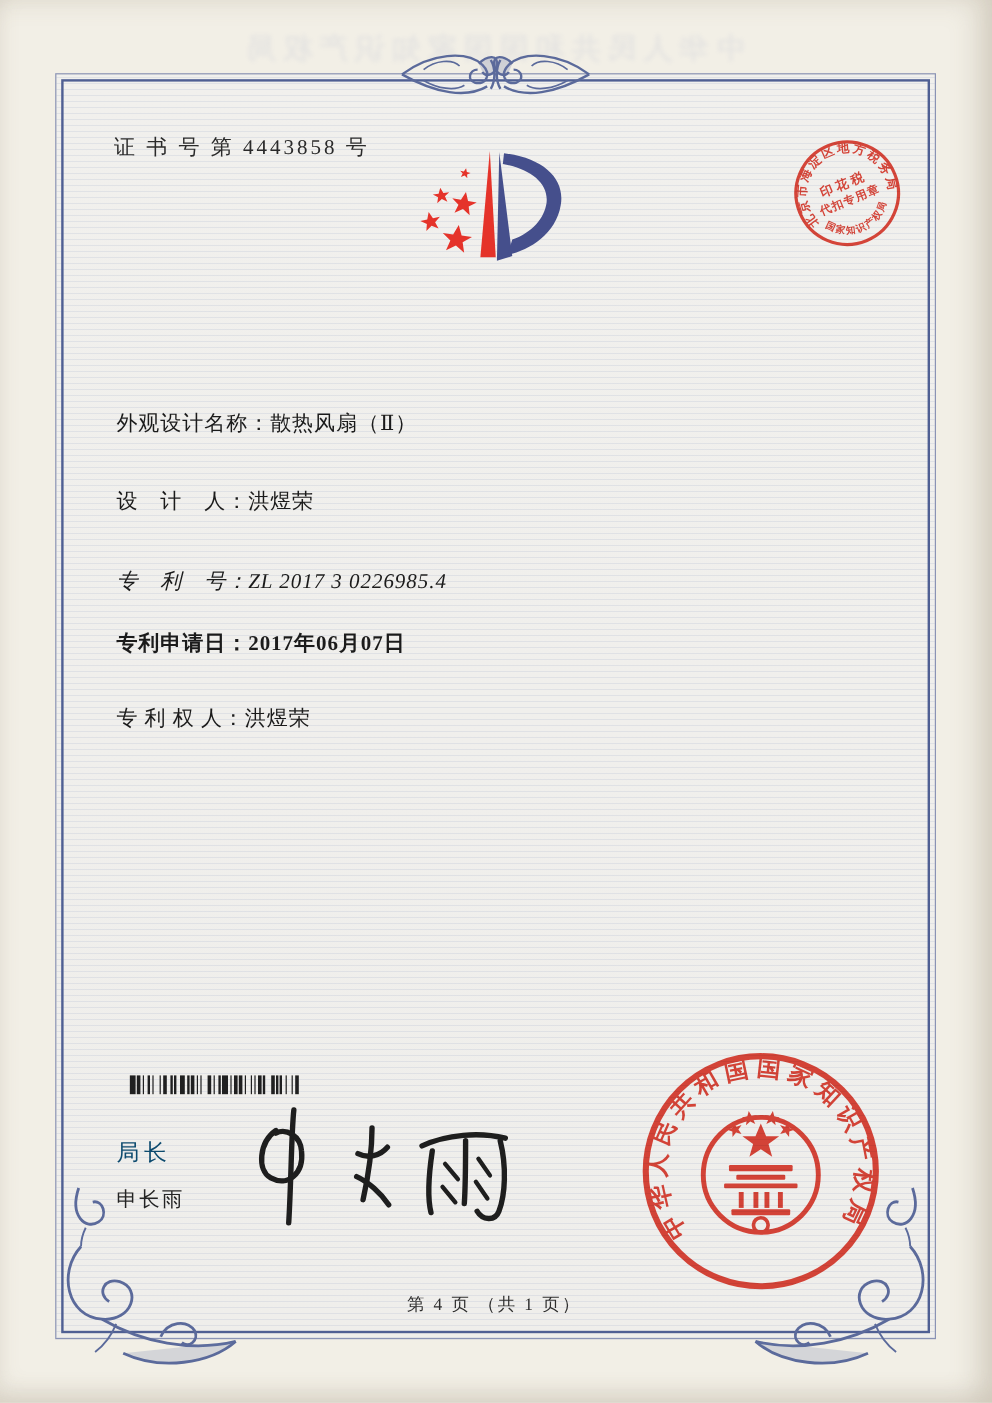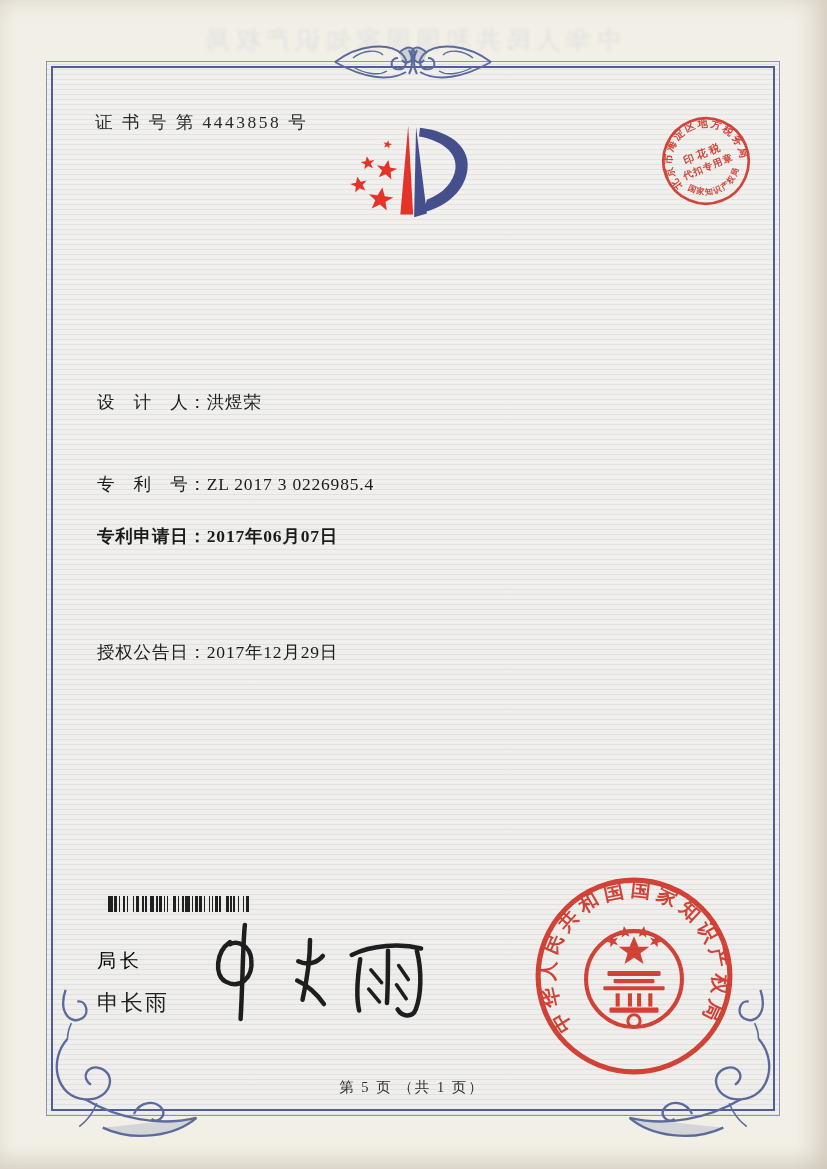--- a/index.html
+++ b/index.html
@@ -19,31 +19,31 @@
   .ghost-1{top:24px;left:150px;width:520px;font-size:24px;letter-spacing:6px;opacity:.10;text-align:center;}
   .ghost-2{top:82px;left:250px;width:330px;font-size:27px;letter-spacing:4px;opacity:.10;text-align:center;}
   .ghost-bar{position:absolute;height:8px;border-radius:4px;background:#8a96c0;opacity:.10;filter:blur(2.2px);pointer-events:none;}
   
   .cert-number{position:absolute;left:95px;top:110px;font-size:17.5px;letter-spacing:2.5px;color:#2a2a2a;}
   .logo{position:absolute;left:330px;top:112px;width:180px;height:128px;}
   .title{position:absolute;left:46px;top:240px;width:732px;text-align:center;
          font-size:40px;font-weight:bold;letter-spacing:11px;color:#121212;}
   
   .field{position:absolute;left:97px;font-size:17.5px;white-space:nowrap;color:#1b1b1b;letter-spacing:.8px;}
-  .f0{top:340px;} .f1{top:390px;} .f2{top:472px;} .f3{top:524px;font-weight:bold;} .f4{top:586px;} .f5{top:640px;}
+  .f0{top:340px;} .f1{top:405px;} .f2{top:472px;font-style:italic;} .f3{top:524px;font-weight:bold;} .f4{top:586px;} .f5{top:640px;}
   
   .body-text{position:absolute;left:88px;top:682px;width:654px;}
   .body-text p{margin:0;font-size:17px;line-height:28.5px;text-indent:2em;text-align:justify;color:#232323;}
   
   .barcode{position:absolute;left:108px;top:896px;width:206px;height:16px;display:flex;overflow:hidden;}
   .barcode .bar{background:#202020;height:100%;flex:none;}
   .barcode .gap{background:transparent;height:100%;flex:none;}
   
-  .signer-title{position:absolute;left:97px;top:948px;font-size:19px;letter-spacing:4px;color:#000000;}
-  .signer-name{position:absolute;left:97px;top:988px;font-size:22px;letter-spacing:2px;color:#242424;}
+  .signer-title{position:absolute;left:97px;top:948px;font-size:19px;letter-spacing:4px;color:#0c4a6e;}
+  .signer-name{position:absolute;left:97px;top:988px;font-size:17px;letter-spacing:2px;color:#242424;}
   .signature{position:absolute;left:200px;top:918px;width:235px;height:108px;}
   
   .tax-stamp{position:absolute;left:645px;top:100px;width:122px;height:122px;opacity:.92;mix-blend-mode:multiply;}
   .official-seal{position:absolute;left:532px;top:874px;width:204px;height:204px;opacity:.93;mix-blend-mode:multiply;}
   .seal-date{position:absolute;left:496px;top:1026px;width:200px;font-size:20px;font-weight:600;
              letter-spacing:2px;color:#141414;z-index:5;}
   
   .footer{position:absolute;left:46px;top:1078px;width:732px;text-align:center;font-size:14.5px;letter-spacing:2px;color:#2e2e2e;}
   
   .ornament-top{position:absolute;left:283px;top:34px;width:260px;height:56px;}
@@ -120,24 +120,25 @@
       <use href="#star" transform="translate(50,89) scale(1.25) rotate(8)"></use>
       <polygon points="78,14 70,104 83,104"></polygon>
     </g>
     <g fill="#454f8c">
       <polygon points="86,15 84,107 97,103"></polygon>
       <path d="M90,16 C124,20 142,38 138,60 C134,84 112,98 93,102 L97,89 C114,83 124,71 126,58 C128,41 112,29 89,25 Z"></path>
     </g>
   </svg>
 
 
+  <div class="field f0"><span>外观设计名称：</span><span>散热风扇（Ⅱ）</span></div>
   <div class="field f1"><span>设　计　人：</span><span>洪煜荣</span></div>
   <div class="field f2"><span>专　利　号：</span><span>ZL 2017 3 0226985.4</span></div>
   <div class="field f3"><span>专利申请日：</span><span>2017年06月07日</span></div>
-  <div class="field f5"><span>授权公告日：</span><span>2017年12月29日</span></div>
+  <div class="field f4"><span>专 利 权 人：</span><span>洪煜荣</span></div>
 
   <div class="body-text">
   </div>
 
   <div class="barcode">
       <span class="bar" style="width: 4.65px;"></span>
       <span class="gap" style="width: 1.55px;"></span>
       <span class="bar" style="width: 3.1px;"></span>
       <span class="gap" style="width: 1.55px;"></span>
       <span class="bar" style="width: 1.55px;"></span>
@@ -256,15 +257,15 @@
       <rect x="82" y="117" width="4" height="13"></rect>
       <rect x="94" y="117" width="4" height="13"></rect>
       <rect x="103" y="117" width="4" height="13"></rect>
       <rect x="114" y="117" width="4" height="13"></rect>
       <rect x="76" y="131" width="48" height="5" rx="1"></rect>
       <circle cx="100" cy="144" r="6" fill="none" stroke="#e0392c" stroke-width="3"></circle>
     </g>
   </svg>
 
 
-  <div class="footer">第 5 页 （共 1 页）</div>
+  <div class="footer">第 4 页 （共 1 页）</div>
 
 </div>
 
 </body></html>

